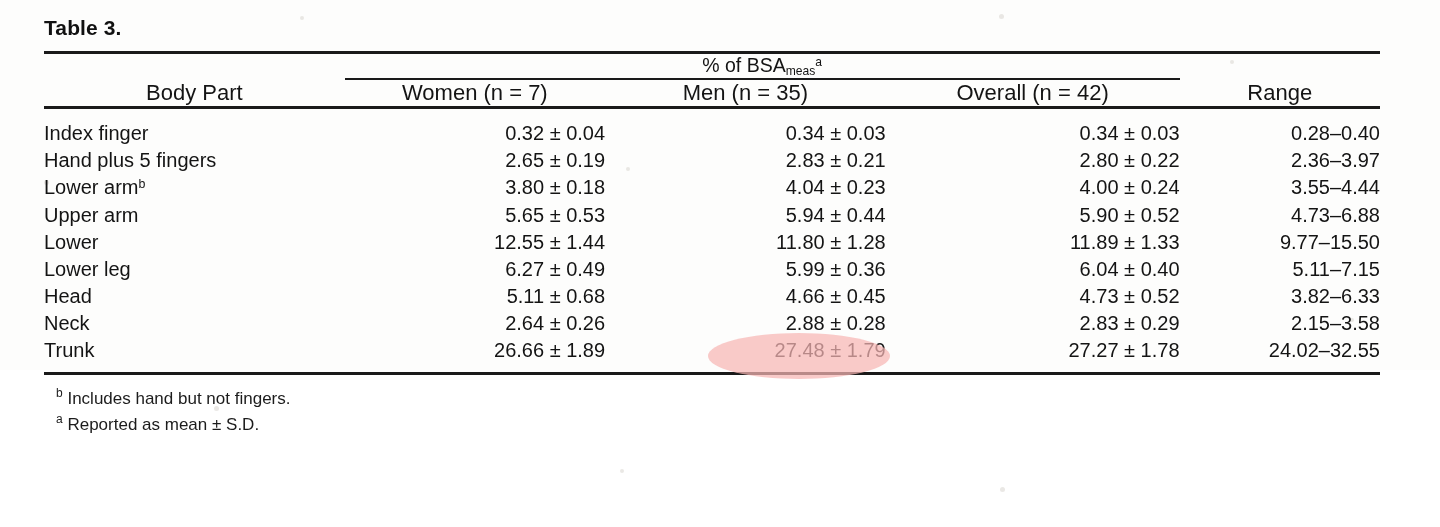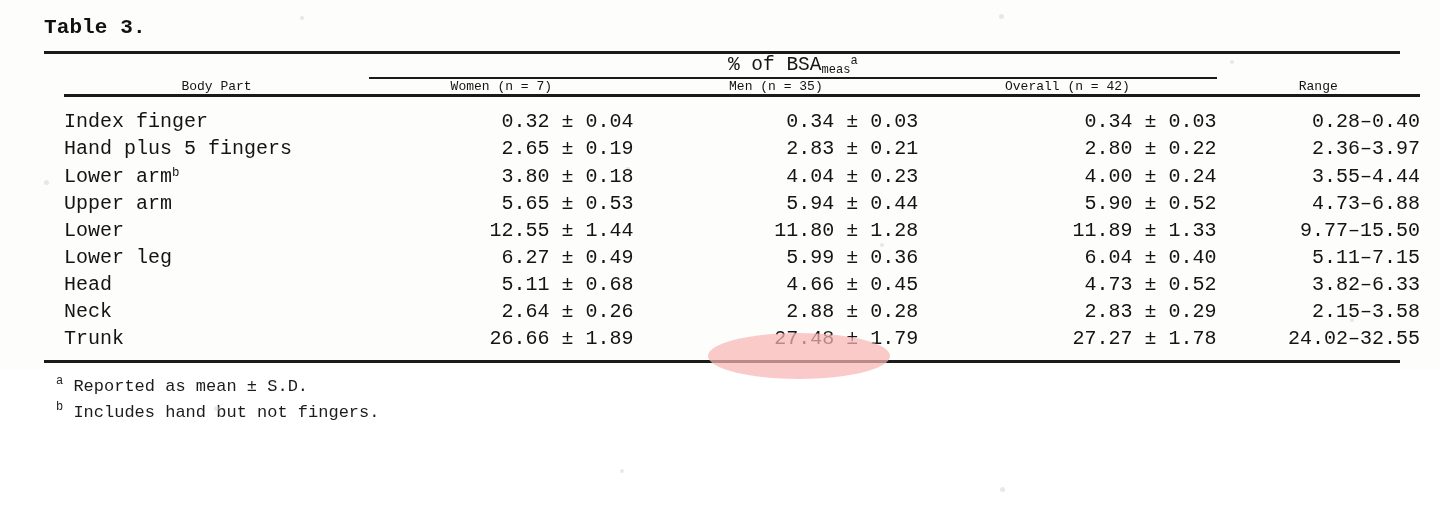--- a/index.html
+++ b/index.html
@@ -13,23 +13,22 @@
     font-family: "Liberation Sans", sans-serif;
     color: #1a1a1a;
     overflow: hidden;
     position: relative;
   }
   .page {
     position: relative;
     width: 1440px;
     height: 370px;
     box-sizing: border-box;
-    padding: 14px 40px 0 44px;
+    padding: 14px 60px 0 44px;
     background: #fdfdfc;
-    font-family: Liberation Mono, monospace;
   }
   
   .speckle {
     position: absolute;
     background: #d9d6d0;
     border-radius: 50%;
     opacity: .55;
     pointer-events: none;
   }
   .caption {
@@ -45,40 +44,39 @@
   sup { font-size: .62em; vertical-align: 0.5em; }
   .rule-top {
     border-top: 3px solid #1a1a1a;
     margin-top: 9px;
   }
   table.tbl {
     width: 100%;
     border-collapse: collapse;
     font-size: 20px;
     color: #141414;
-    margin-left: 20px;
   }
   table.tbl td, table.tbl th {
     padding: 0;
     font-weight: normal;
     vertical-align: bottom;
   }
   .colgroup-head {
     text-align: center;
     font-size: 19.5px;
     padding-bottom: 1px;
     position: relative;
   }
   .colgroup-rule {
     height: 0;
     border-bottom: 2px solid #1a1a1a;
   }
   .subhead td {
     text-align: center;
-    font-size: 13px;
+    font-size: 22px;
     padding: 3px 0 4px 0;
   }
   .subhead td.bodypart-head { text-align: center; }
   tbody td {
     font-size: 20px;
     line-height: 1.355;
     padding: 0.5px 0;
   }
   td.label {
     text-align: left;
@@ -233,17 +231,17 @@
           <td class="num">27.27 ± 1.78</td>
           <td class="num">24.02–32.55</td>
         </tr>
       </tbody>
     </table>
   </div>
 
   <div class="rule-bottom"></div>
 
   <div class="footnotes">
+    <div><span class="fn-mark">b</span> <span>Includes hand but not fingers.</span></div>
     <div><span class="fn-mark">a</span> <span>Reported as mean ± S.D.</span></div>
-    <div><span class="fn-mark">b</span> <span>Includes hand but not fingers.</span></div>
   </div>
 
 </div>
 
 </body></html>

